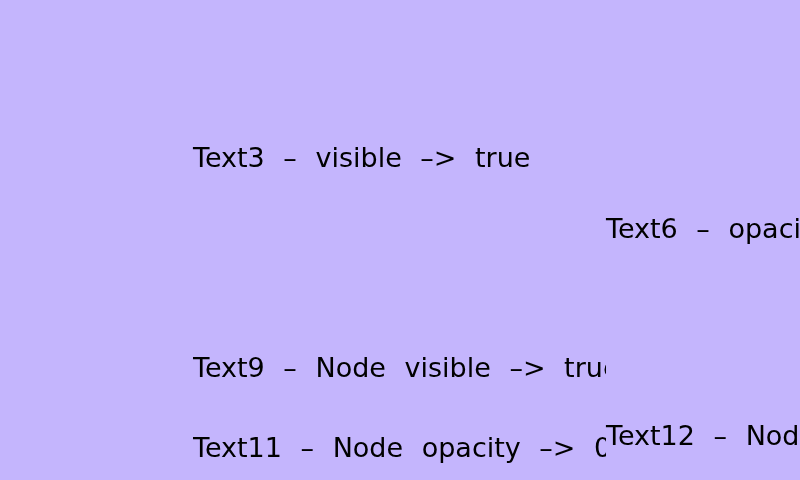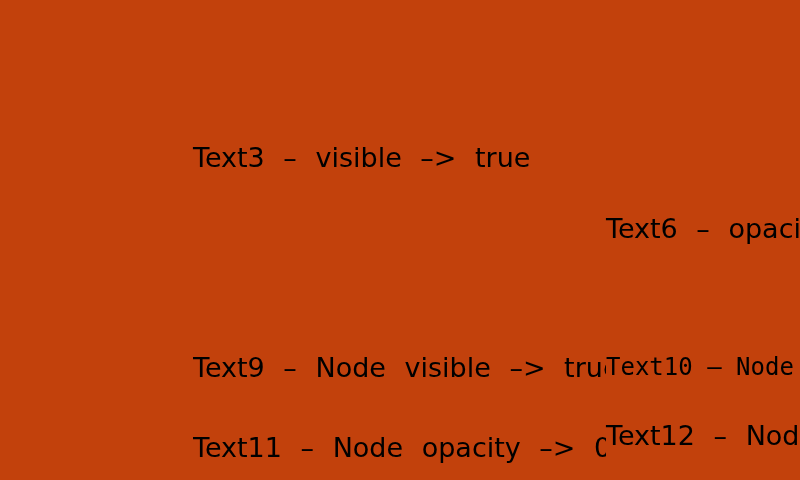--- a/index.html
+++ b/index.html
@@ -4,21 +4,21 @@
 <style>
   html, body {
     margin: 0;
     padding: 0;
     background: #ffffff;
   }
   .stage {
     position: relative;
     width: 800px;
     height: 480px;
-    background: #c2410c;
+    background: #c4b5fd;
     overflow: hidden;
     font-family: "DejaVu Sans", sans-serif;
     color: #000000;
   }
   .txt {
     position: absolute;
     white-space: pre;
     font-size: 27px;
     line-height: 27px;
     word-spacing: 10px;
@@ -45,19 +45,18 @@
 <body>
 
 <div class="stage">
 
   <div id="t3" class="txt">Text3 – visible –&gt; true</div>
 
   <div id="t6" class="txt">Text6 – opacity</div>
 
   <div id="t9" class="txt clipped">Text9 – Node visible –&gt; true</div>
 
-  <div id="t10" class="txt mono">Text10 – Node</div>
 
   <div id="t11" class="txt clipped">Text11 – Node opacity –&gt; 0</div>
 
   <div id="t12" class="txt">Text12 – Node</div>
 
 </div>
 
 </body></html>

